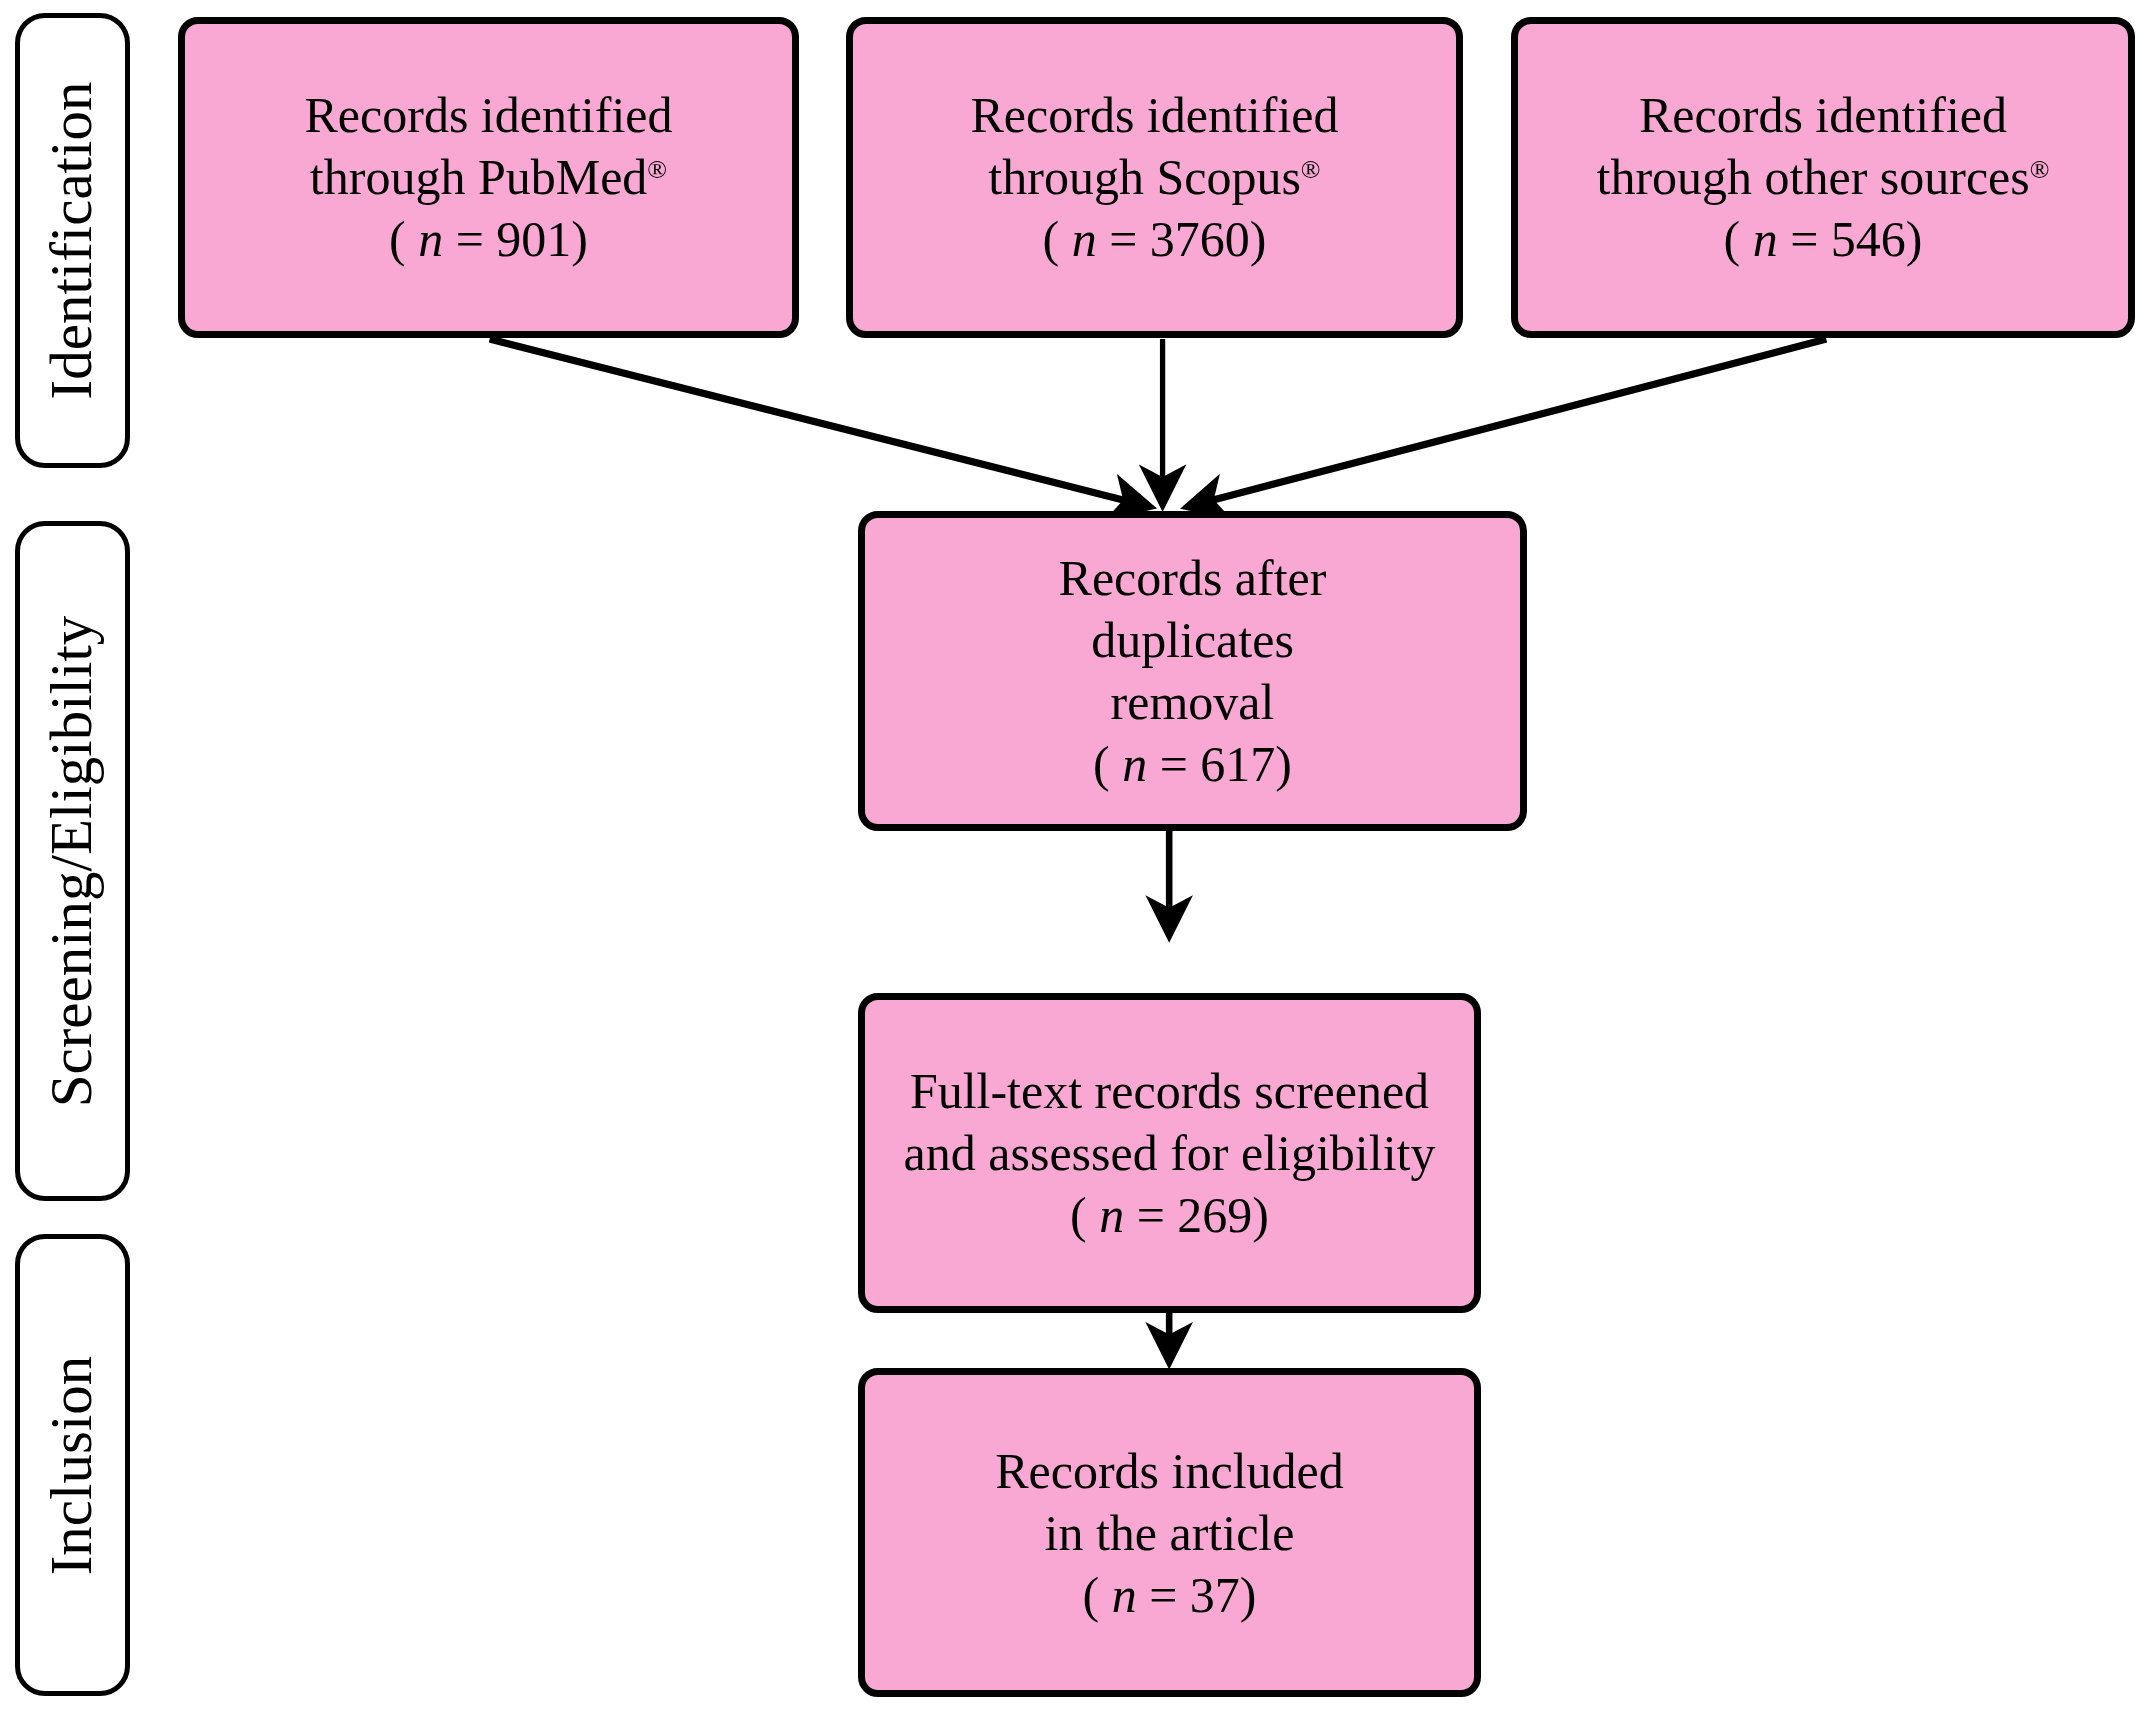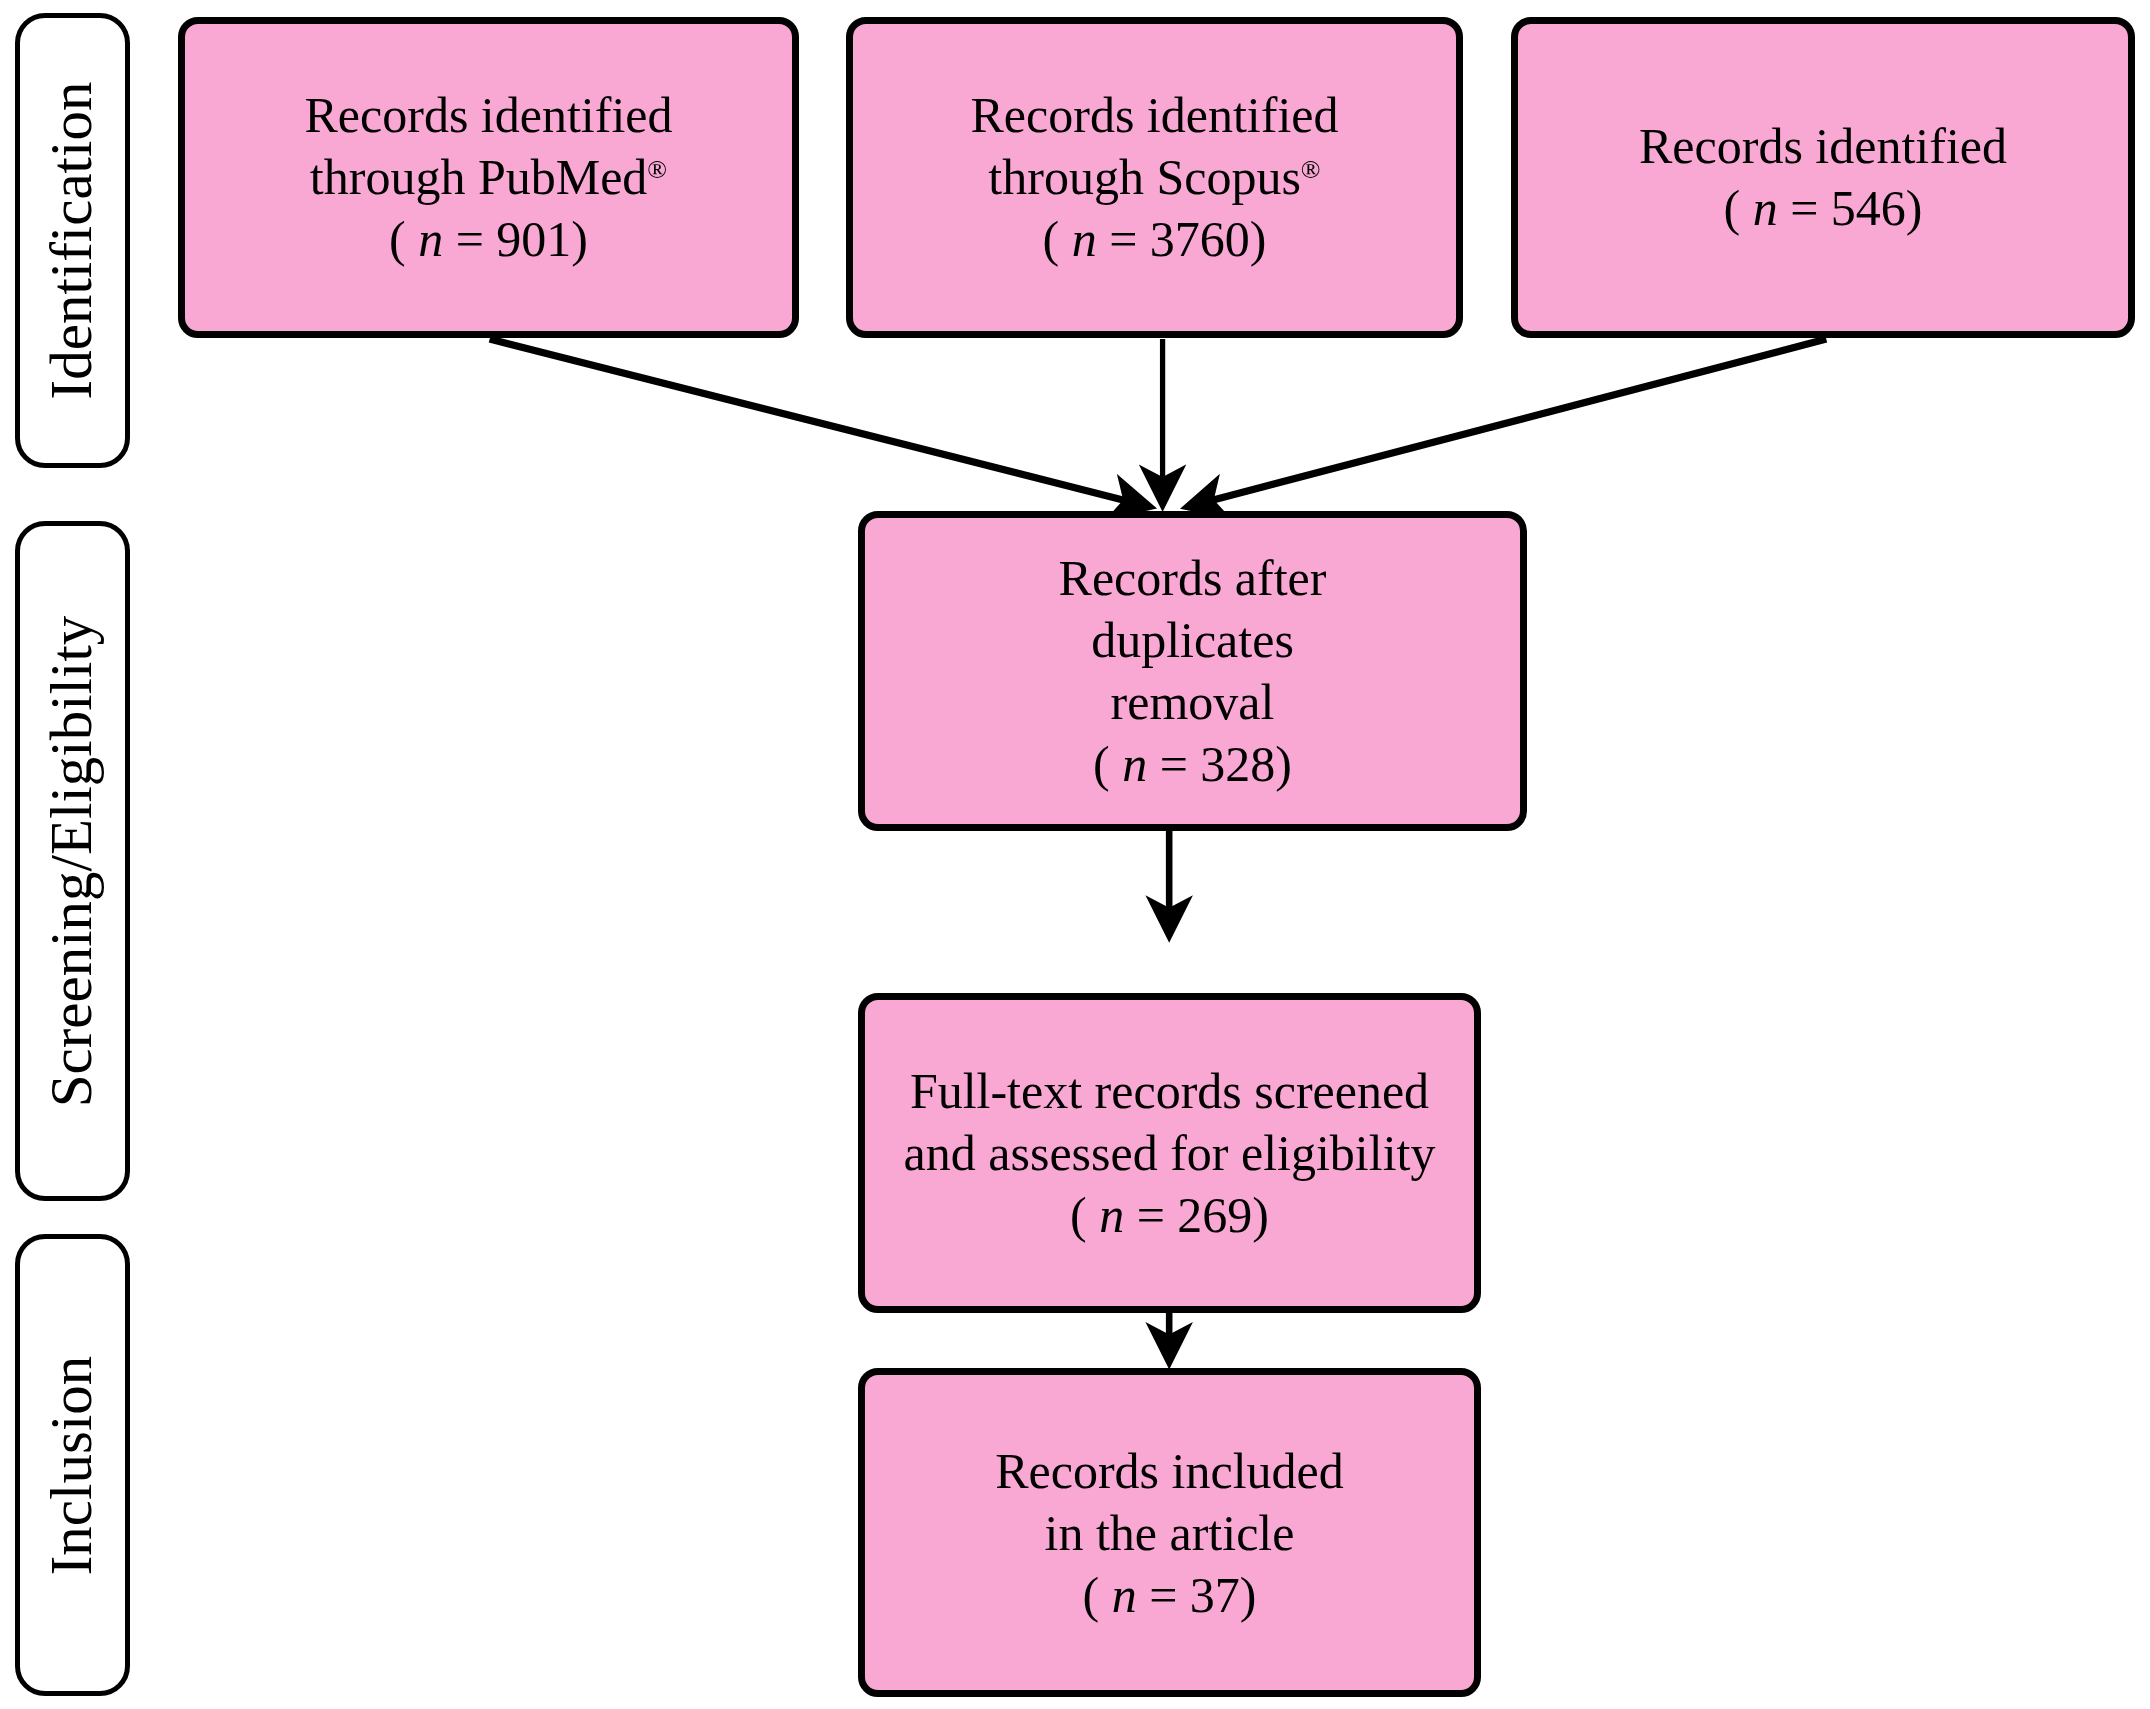--- a/index.html
+++ b/index.html
@@ -113,30 +113,33 @@
       <span>through Scopus</span><sup class="reg">®</sup>
     </div>
     <div class="bline">
       <span>( </span><i class="nvar">n</i><span> = 3760)</span>
     </div>
   </div>
 
   <div class="fbox" style="left:1511px; top:16.5px; width:624px; height:321px;">
     <div class="bline">Records identified</div>
     <div class="bline">
+      <span>through other sources</span><sup class="reg">®</sup>
+    </div>
+    <div class="bline">
       <span>( </span><i class="nvar">n</i><span> = 546)</span>
     </div>
   </div>
 
   <div class="fbox" style="left:858px; top:511px; width:669px; height:320px;">
     <div class="bline">Records after</div>
     <div class="bline">duplicates</div>
     <div class="bline">removal</div>
     <div class="bline">
-      <span>( </span><i class="nvar">n</i><span> = 328)</span>
+      <span>( </span><i class="nvar">n</i><span> = 617)</span>
     </div>
   </div>
 
   <div class="fbox" style="left:858px; top:993px; width:623px; height:320px;">
     <div class="bline">Full-text records screened</div>
     <div class="bline">and assessed for eligibility</div>
     <div class="bline">
       <span>( </span><i class="nvar">n</i><span> = 269)</span>
     </div>
   </div>

